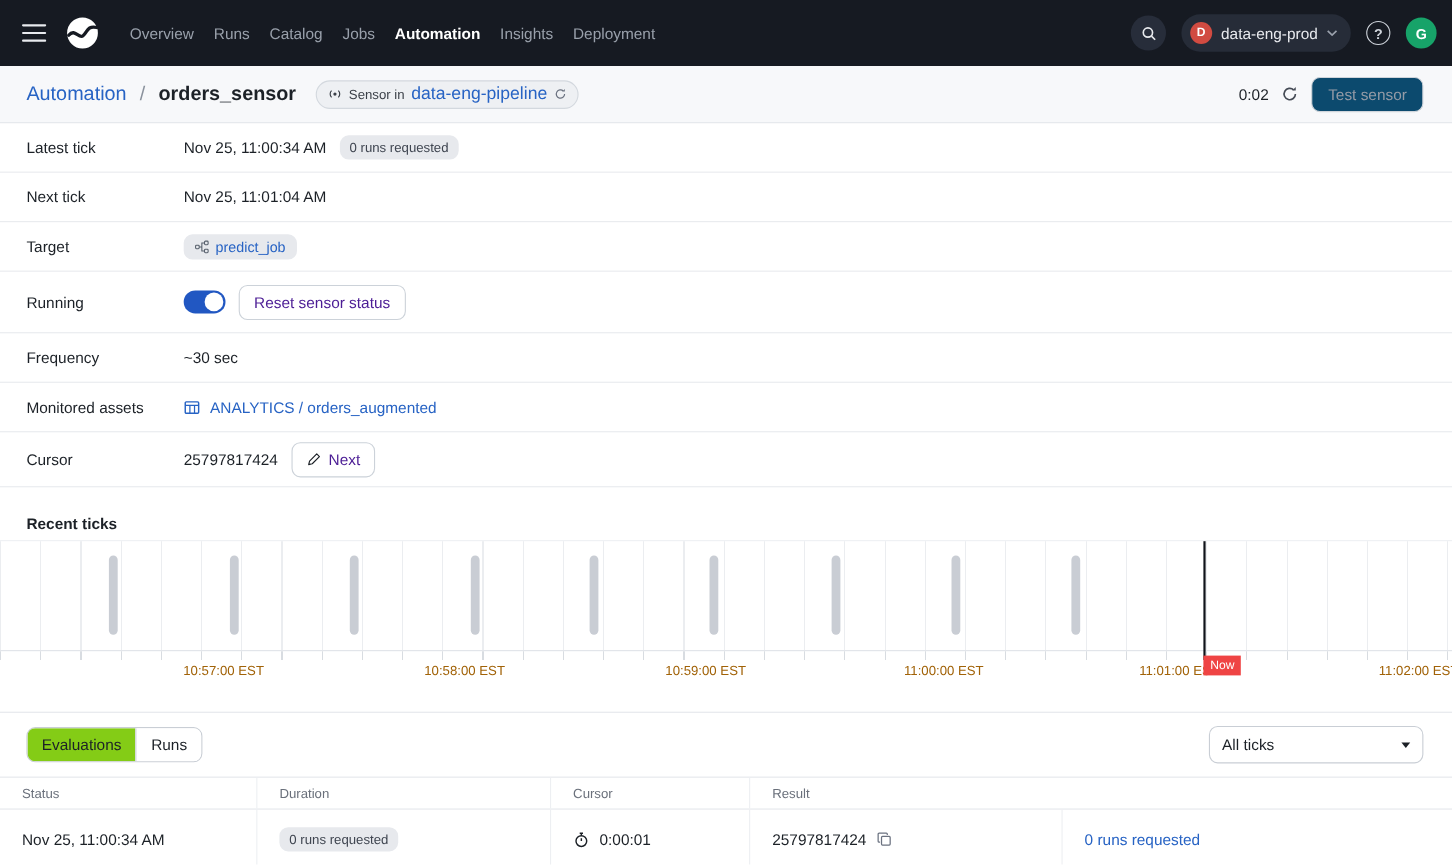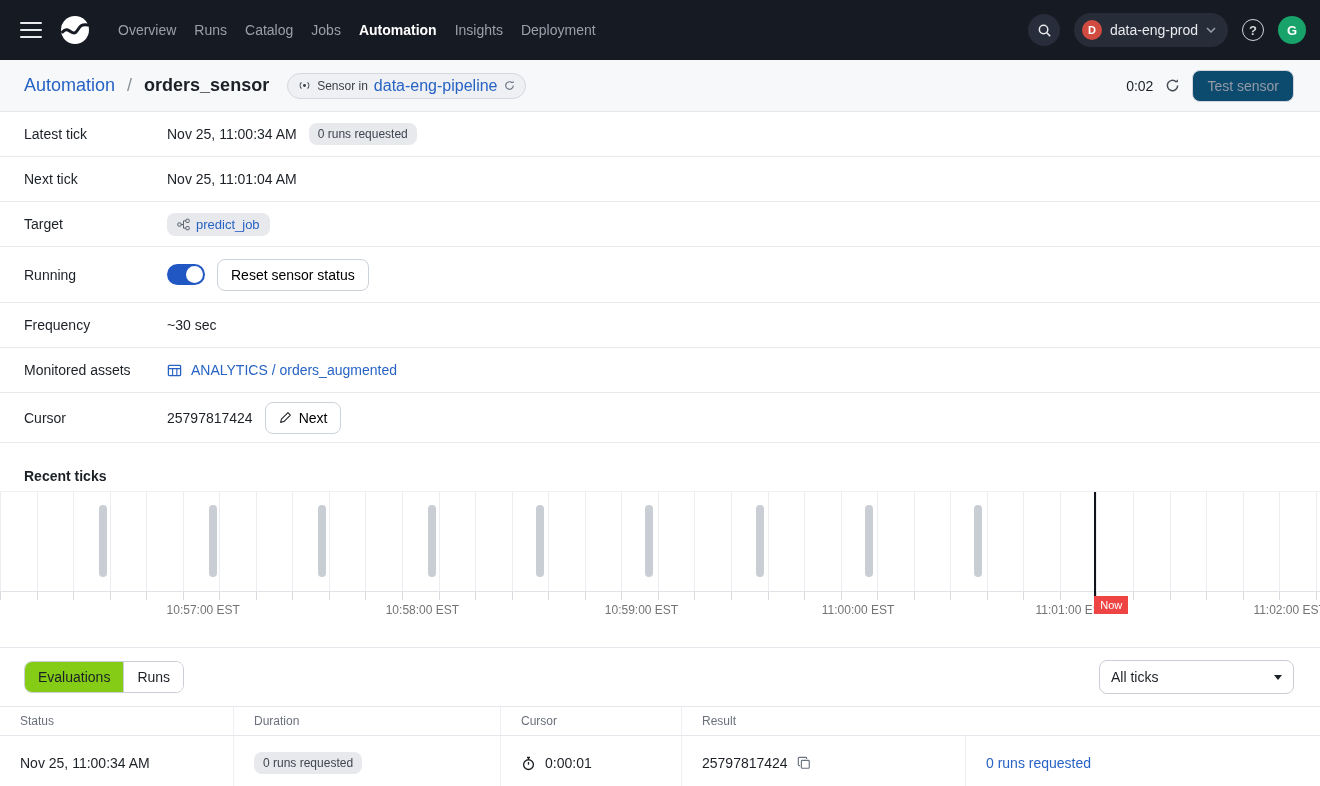--- a/index.html
+++ b/index.html
@@ -43,30 +43,30 @@
   .detail-row { display:grid; grid-template-columns:143px 1fr; align-items:center; min-height:45px; padding-left:24px; border-bottom:1px solid #e8eaee; }
   .detail-row.tall { min-height:56px; }
   .detail-row.med { min-height:50px; }
   .detail-label { font-size:14px; color:#1c2127; }
   .detail-value { display:flex; align-items:center; gap:12px; font-size:14px; }
   .pill { display:inline-flex; align-items:center; gap:6px; background:#e7e9ed; border-radius:8px; padding:4px 9px; font-size:12px; color:#3f4550; white-space:nowrap; }
   .pill.job { padding:4px 10px; cursor:pointer; }
   .pill.job span { font-size:13px; }
   .toggle { width:38px; height:21px; border-radius:11px; background:#2157c2; position:relative; cursor:pointer; }
   .toggle::after { content:""; position:absolute; right:2px; top:2px; width:17px; height:17px; border-radius:50%; background:#fff; }
-  .btn { height:32px; display:inline-flex; align-items:center; gap:7px; padding:0 13px; border:1px solid #ccd2d9; border-radius:8px; background:#fff; color:#000000; font-size:14px; cursor:pointer; white-space:nowrap; }
+  .btn { height:32px; display:inline-flex; align-items:center; gap:7px; padding:0 13px; border:1px solid #ccd2d9; border-radius:8px; background:#fff; color:#4c1d95; font-size:14px; cursor:pointer; white-space:nowrap; }
 
   
   .section-title { font-weight:700; font-size:14px; color:#1c2127; padding:25px 24px 0; }
   .chart { position:relative; margin-top:7px; border-top:1px solid #eef0f3; }
   .plot { height:100px; position:relative; border-bottom:1px solid #dfe3e8;
           background:repeating-linear-gradient(to right,#ebedf0 0,#ebedf0 1px,transparent 1px,transparent 36.55px); }
   .tickstrip { height:8px;
           background:repeating-linear-gradient(to right,#d8dce1 0,#d8dce1 1px,transparent 1px,transparent 36.55px); }
-  .axis { position:relative; height:18px; font-size:12px; color:#737373; overflow:hidden; }
+  .axis { position:relative; height:18px; font-size:12px; color:#a16207; overflow:hidden; }
   .axis-label { position:absolute; top:3px; transform:translateX(-50%); white-space:nowrap; }
   .tick-bar { position:absolute; top:13px; width:8px; height:72px; border-radius:4px; background:#c9cdd4; transform:translateX(-50%); cursor:pointer; }
   .now-line { position:absolute; top:0; width:2px; height:108px; background:#10131a; z-index:2; }
   .now-badge { position:absolute; top:104px; background:#ef4444; color:#fff; font-size:11px; padding:3px 6px; z-index:3; white-space:nowrap; }
 
   
   .tabs-bar { border-top:1px solid #e4e7eb; margin-top:29px; display:flex; align-items:center; justify-content:space-between; padding:12px 26px 12px 24px; }
   .seg { display:inline-flex; border:1px solid #c9ced5; border-radius:8px; overflow:hidden; }
   .seg-btn { height:30px; padding:0 13px; display:flex; align-items:center; font-size:14px; background:#fff; color:#1c2127; cursor:pointer; }
   .seg-btn.active { background:#84cc16; }

